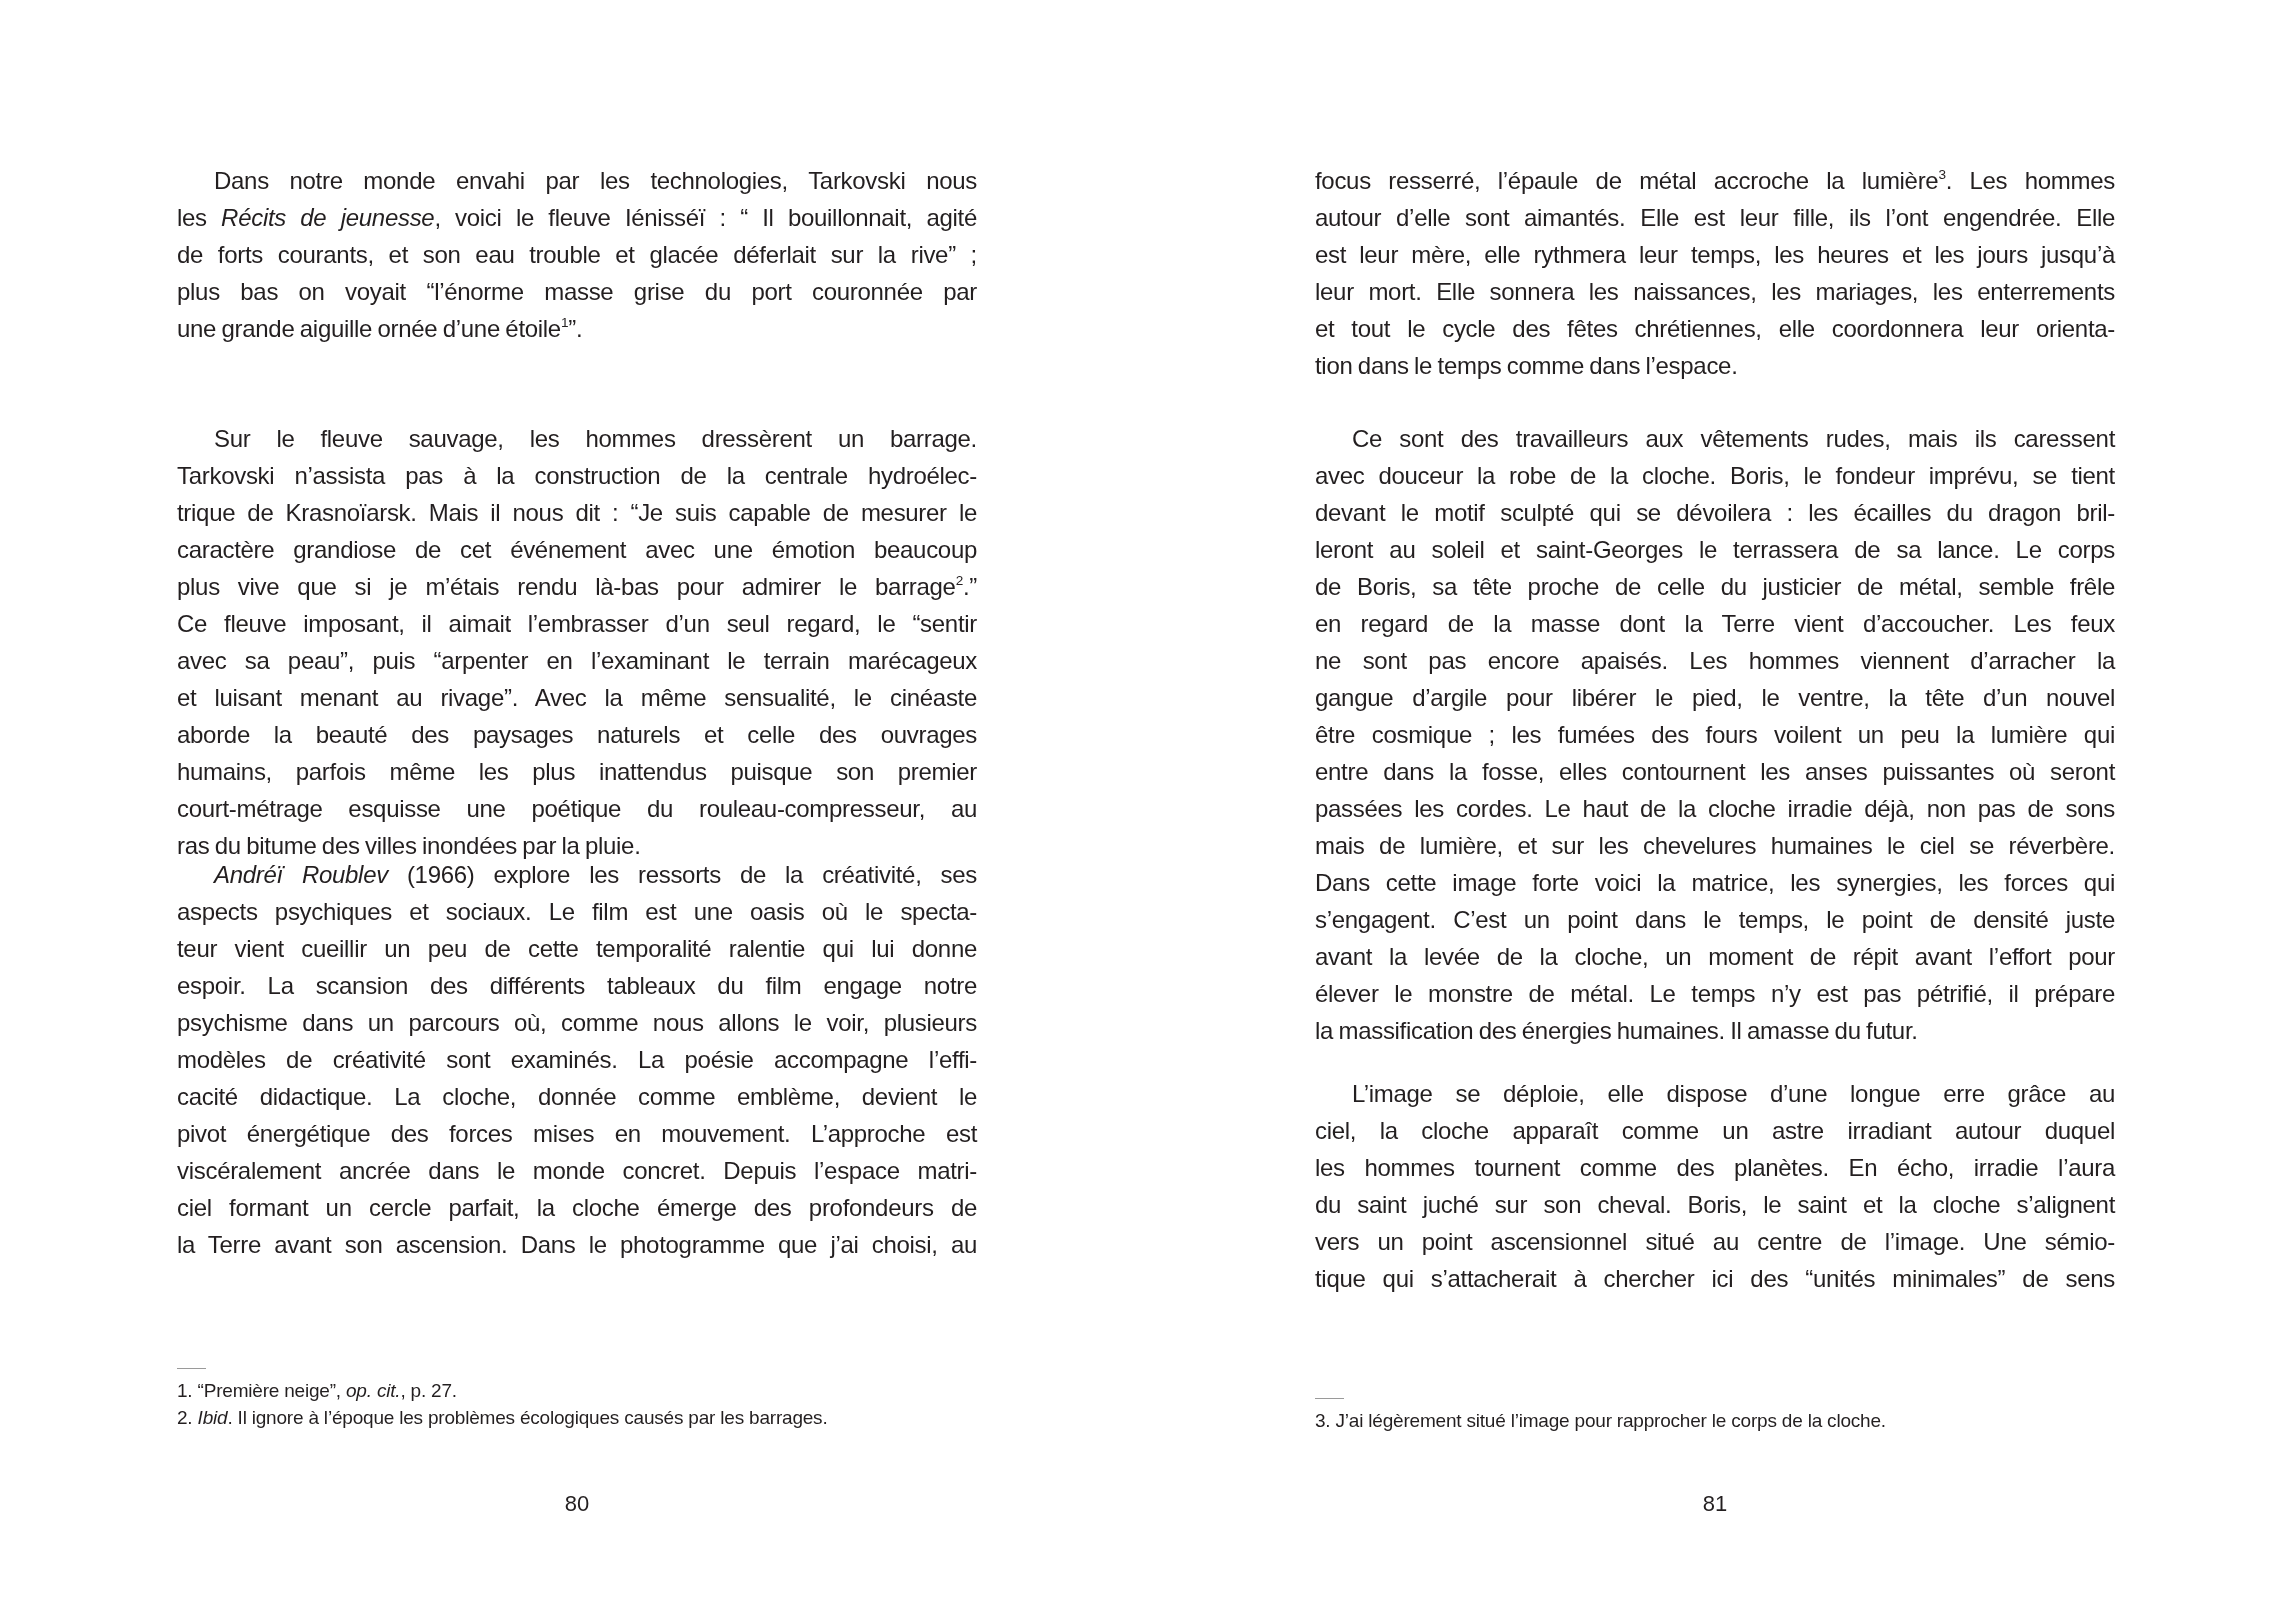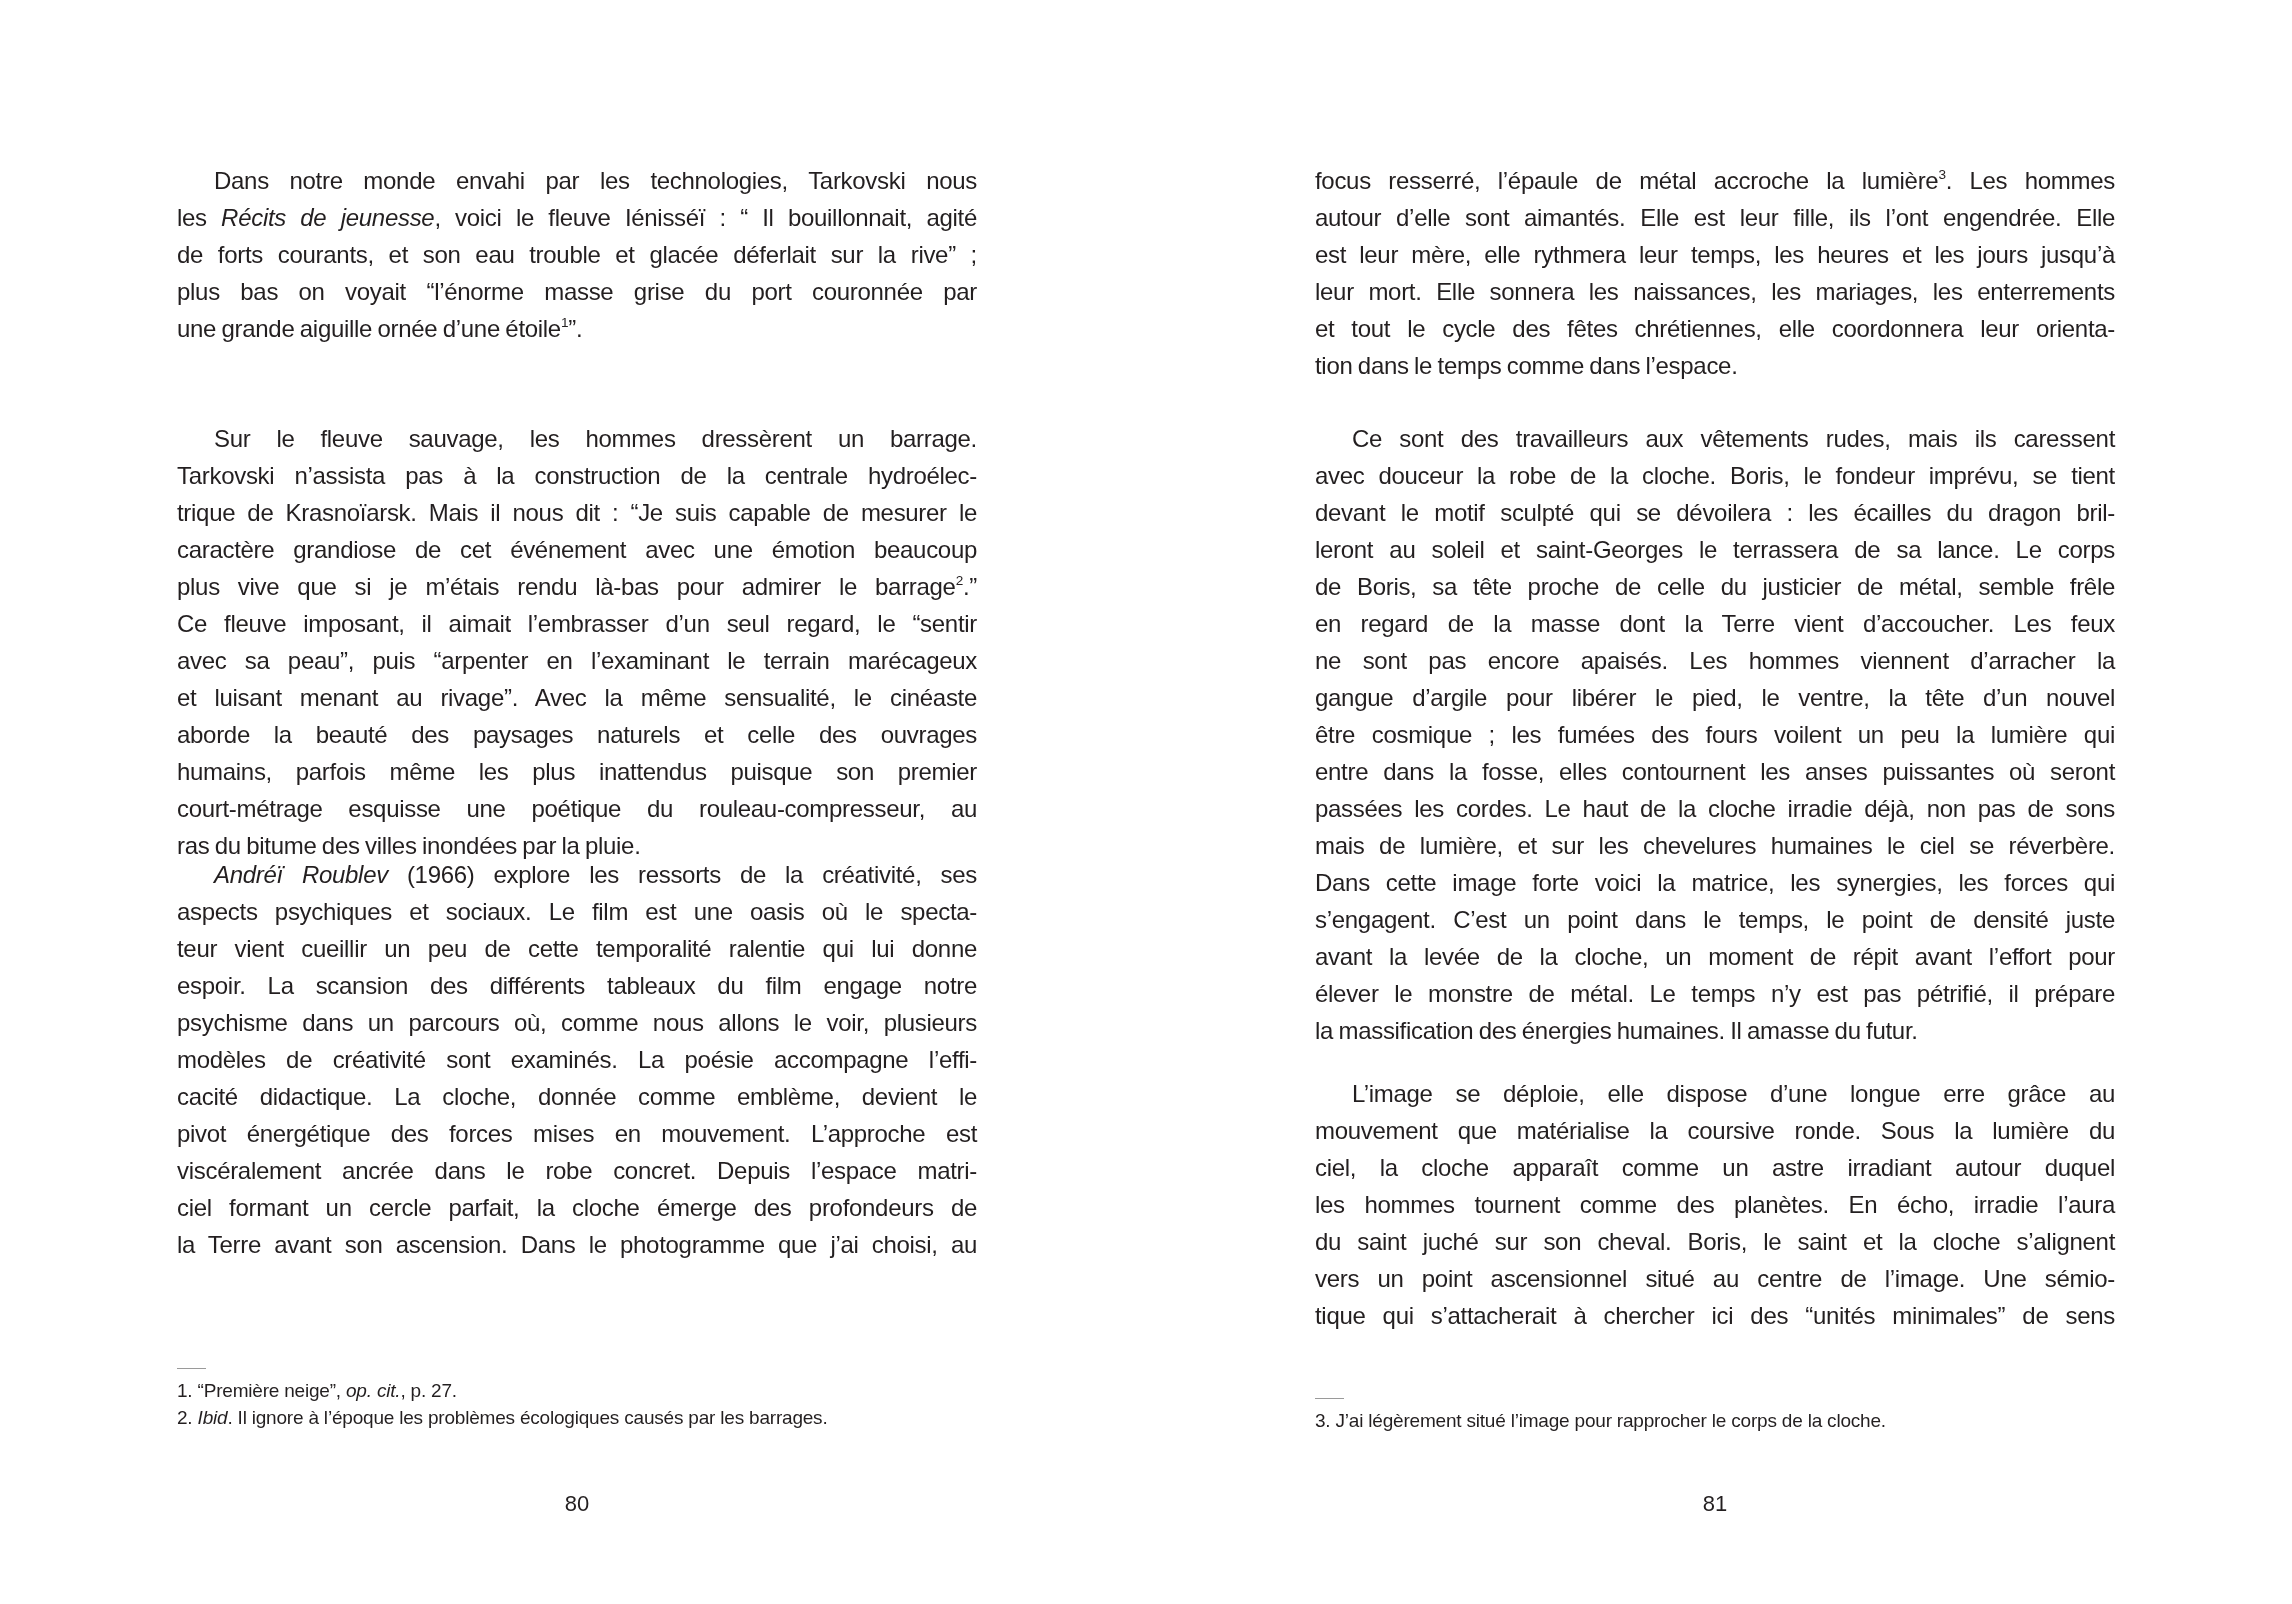--- a/index.html
+++ b/index.html
@@ -54,21 +54,21 @@
 
     <div class="para" style="top:856px">
       <span class="line indent"><span class="it">Andréï Roublev</span><span> (1966) explore les ressorts de la créativité, ses</span></span>
       <span class="line">aspects psychiques et sociaux. Le film est une oasis où le specta-</span>
       <span class="line">teur vient cueillir un peu de cette temporalité ralentie qui lui donne</span>
       <span class="line">espoir. La scansion des différents tableaux du film engage notre</span>
       <span class="line">psychisme dans un parcours où, comme nous allons le voir, plusieurs</span>
       <span class="line">modèles de créativité sont examinés. La poésie accompagne l’effi-</span>
       <span class="line">cacité didactique. La cloche, donnée comme emblème, devient le</span>
       <span class="line">pivot énergétique des forces mises en mouvement. L’approche est</span>
-      <span class="line">viscéralement ancrée dans le robe concret. Depuis l’espace matri-</span>
+      <span class="line">viscéralement ancrée dans le monde concret. Depuis l’espace matri-</span>
       <span class="line">ciel formant un cercle parfait, la cloche émerge des profondeurs de</span>
       <span class="line">la Terre avant son ascension. Dans le photogramme que j’ai choisi, au</span>
     </div>
 
     <div class="fn-rule" style="top:1368px; left:0"></div>
     <div class="fn" style="top:1377px"><span>1.</span><span> “Première neige”, </span><span class="it">op. cit.</span><span>, p. 27.</span></div>
     <div class="fn" style="top:1404px"><span>2.</span><span> </span><span class="it">Ibid</span><span>. Il ignore à l’époque les problèmes écologiques causés par les barrages.</span></div>
 
     <div class="pagenum" style="top:1492px; left:0">80</div>
   </div>
@@ -101,21 +101,20 @@
       <span class="line">mais de lumière, et sur les chevelures humaines le ciel se réverbère.</span>
       <span class="line">Dans cette image forte voici la matrice, les synergies, les forces qui</span>
       <span class="line">s’engagent. C’est un point dans le temps, le point de densité juste</span>
       <span class="line">avant la levée de la cloche, un moment de répit avant l’effort pour</span>
       <span class="line">élever le monstre de métal. Le temps n’y est pas pétrifié, il prépare</span>
       <span class="line last">la massification des énergies humaines. Il amasse du futur.</span>
     </div>
 
     <div class="para" style="top:1075px">
       <span class="line indent">L’image se déploie, elle dispose d’une longue erre grâce au</span>
-      <span class="line">mouvement que matérialise la coursive ronde. Sous la lumière du</span>
       <span class="line">ciel, la cloche apparaît comme un astre irradiant autour duquel</span>
       <span class="line">les hommes tournent comme des planètes. En écho, irradie l’aura</span>
       <span class="line">du saint juché sur son cheval. Boris, le saint et la cloche s’alignent</span>
       <span class="line">vers un point ascensionnel situé au centre de l’image. Une sémio-</span>
       <span class="line">tique qui s’attacherait à chercher ici des “unités minimales” de sens</span>
     </div>
 
     <div class="fn-rule" style="top:1398px; left:0"></div>
     <div class="fn" style="top:1407px"><span>3.</span><span> J’ai légèrement situé l’image pour rapprocher le corps de la cloche.</span></div>
 

